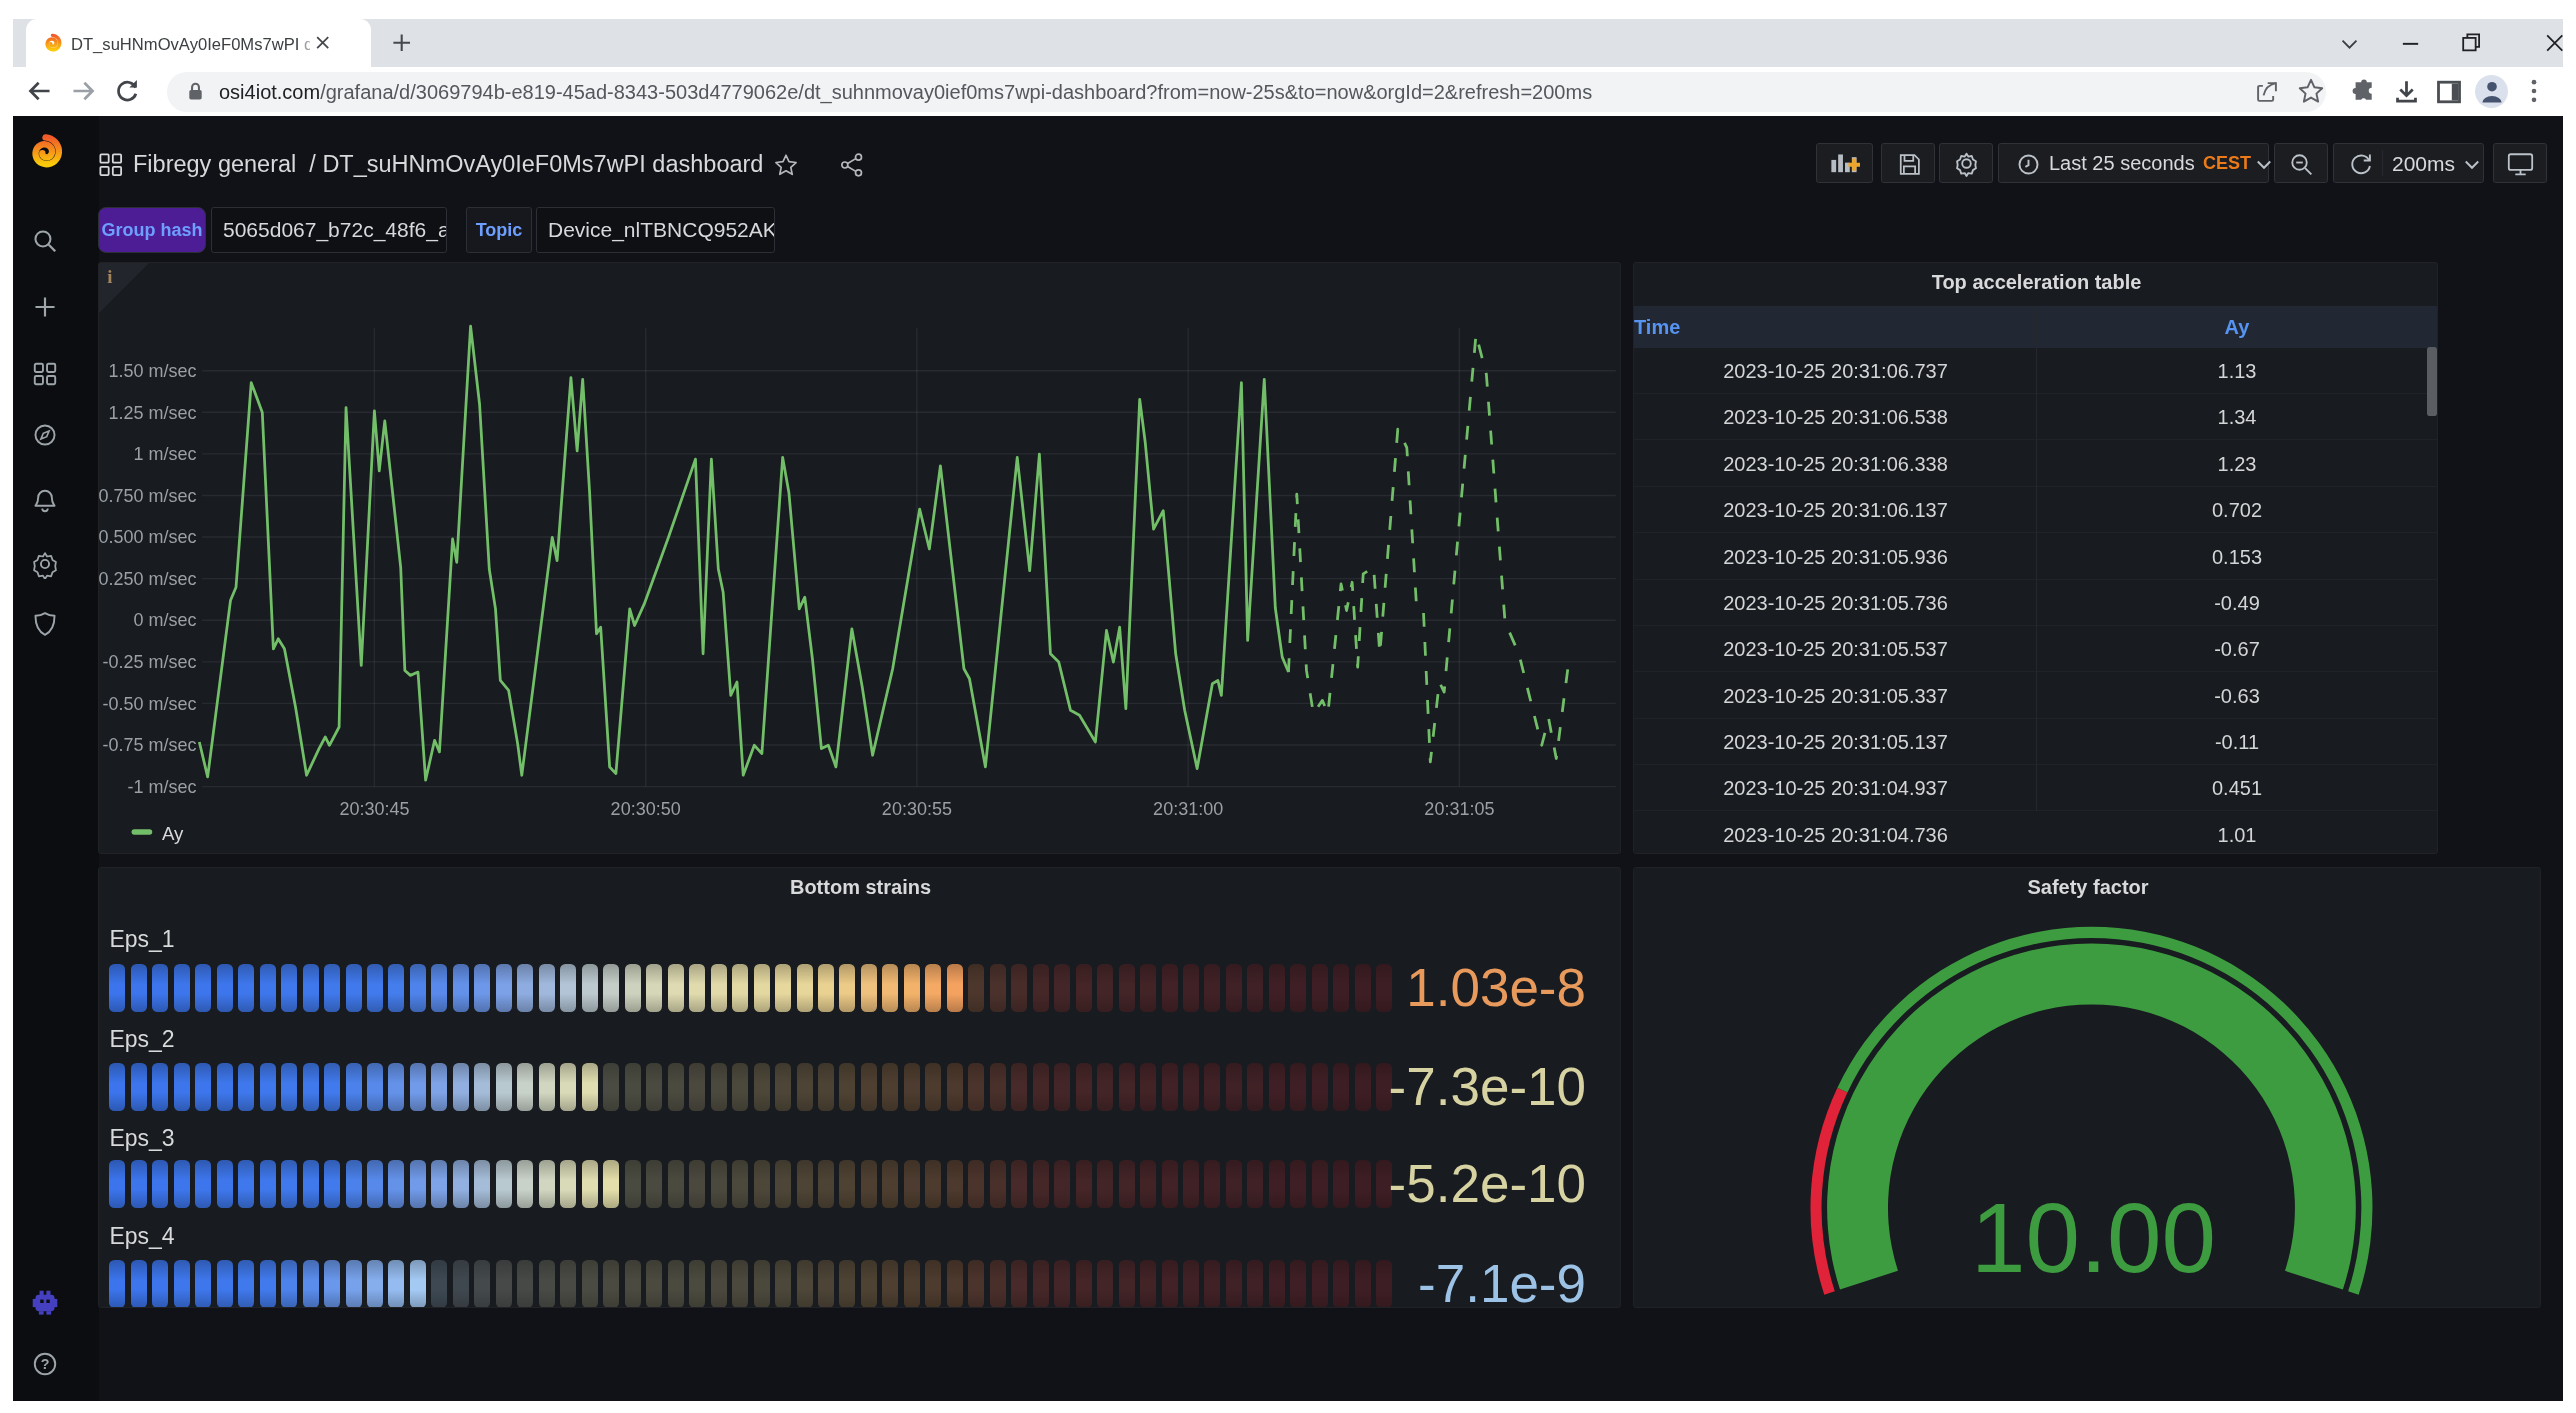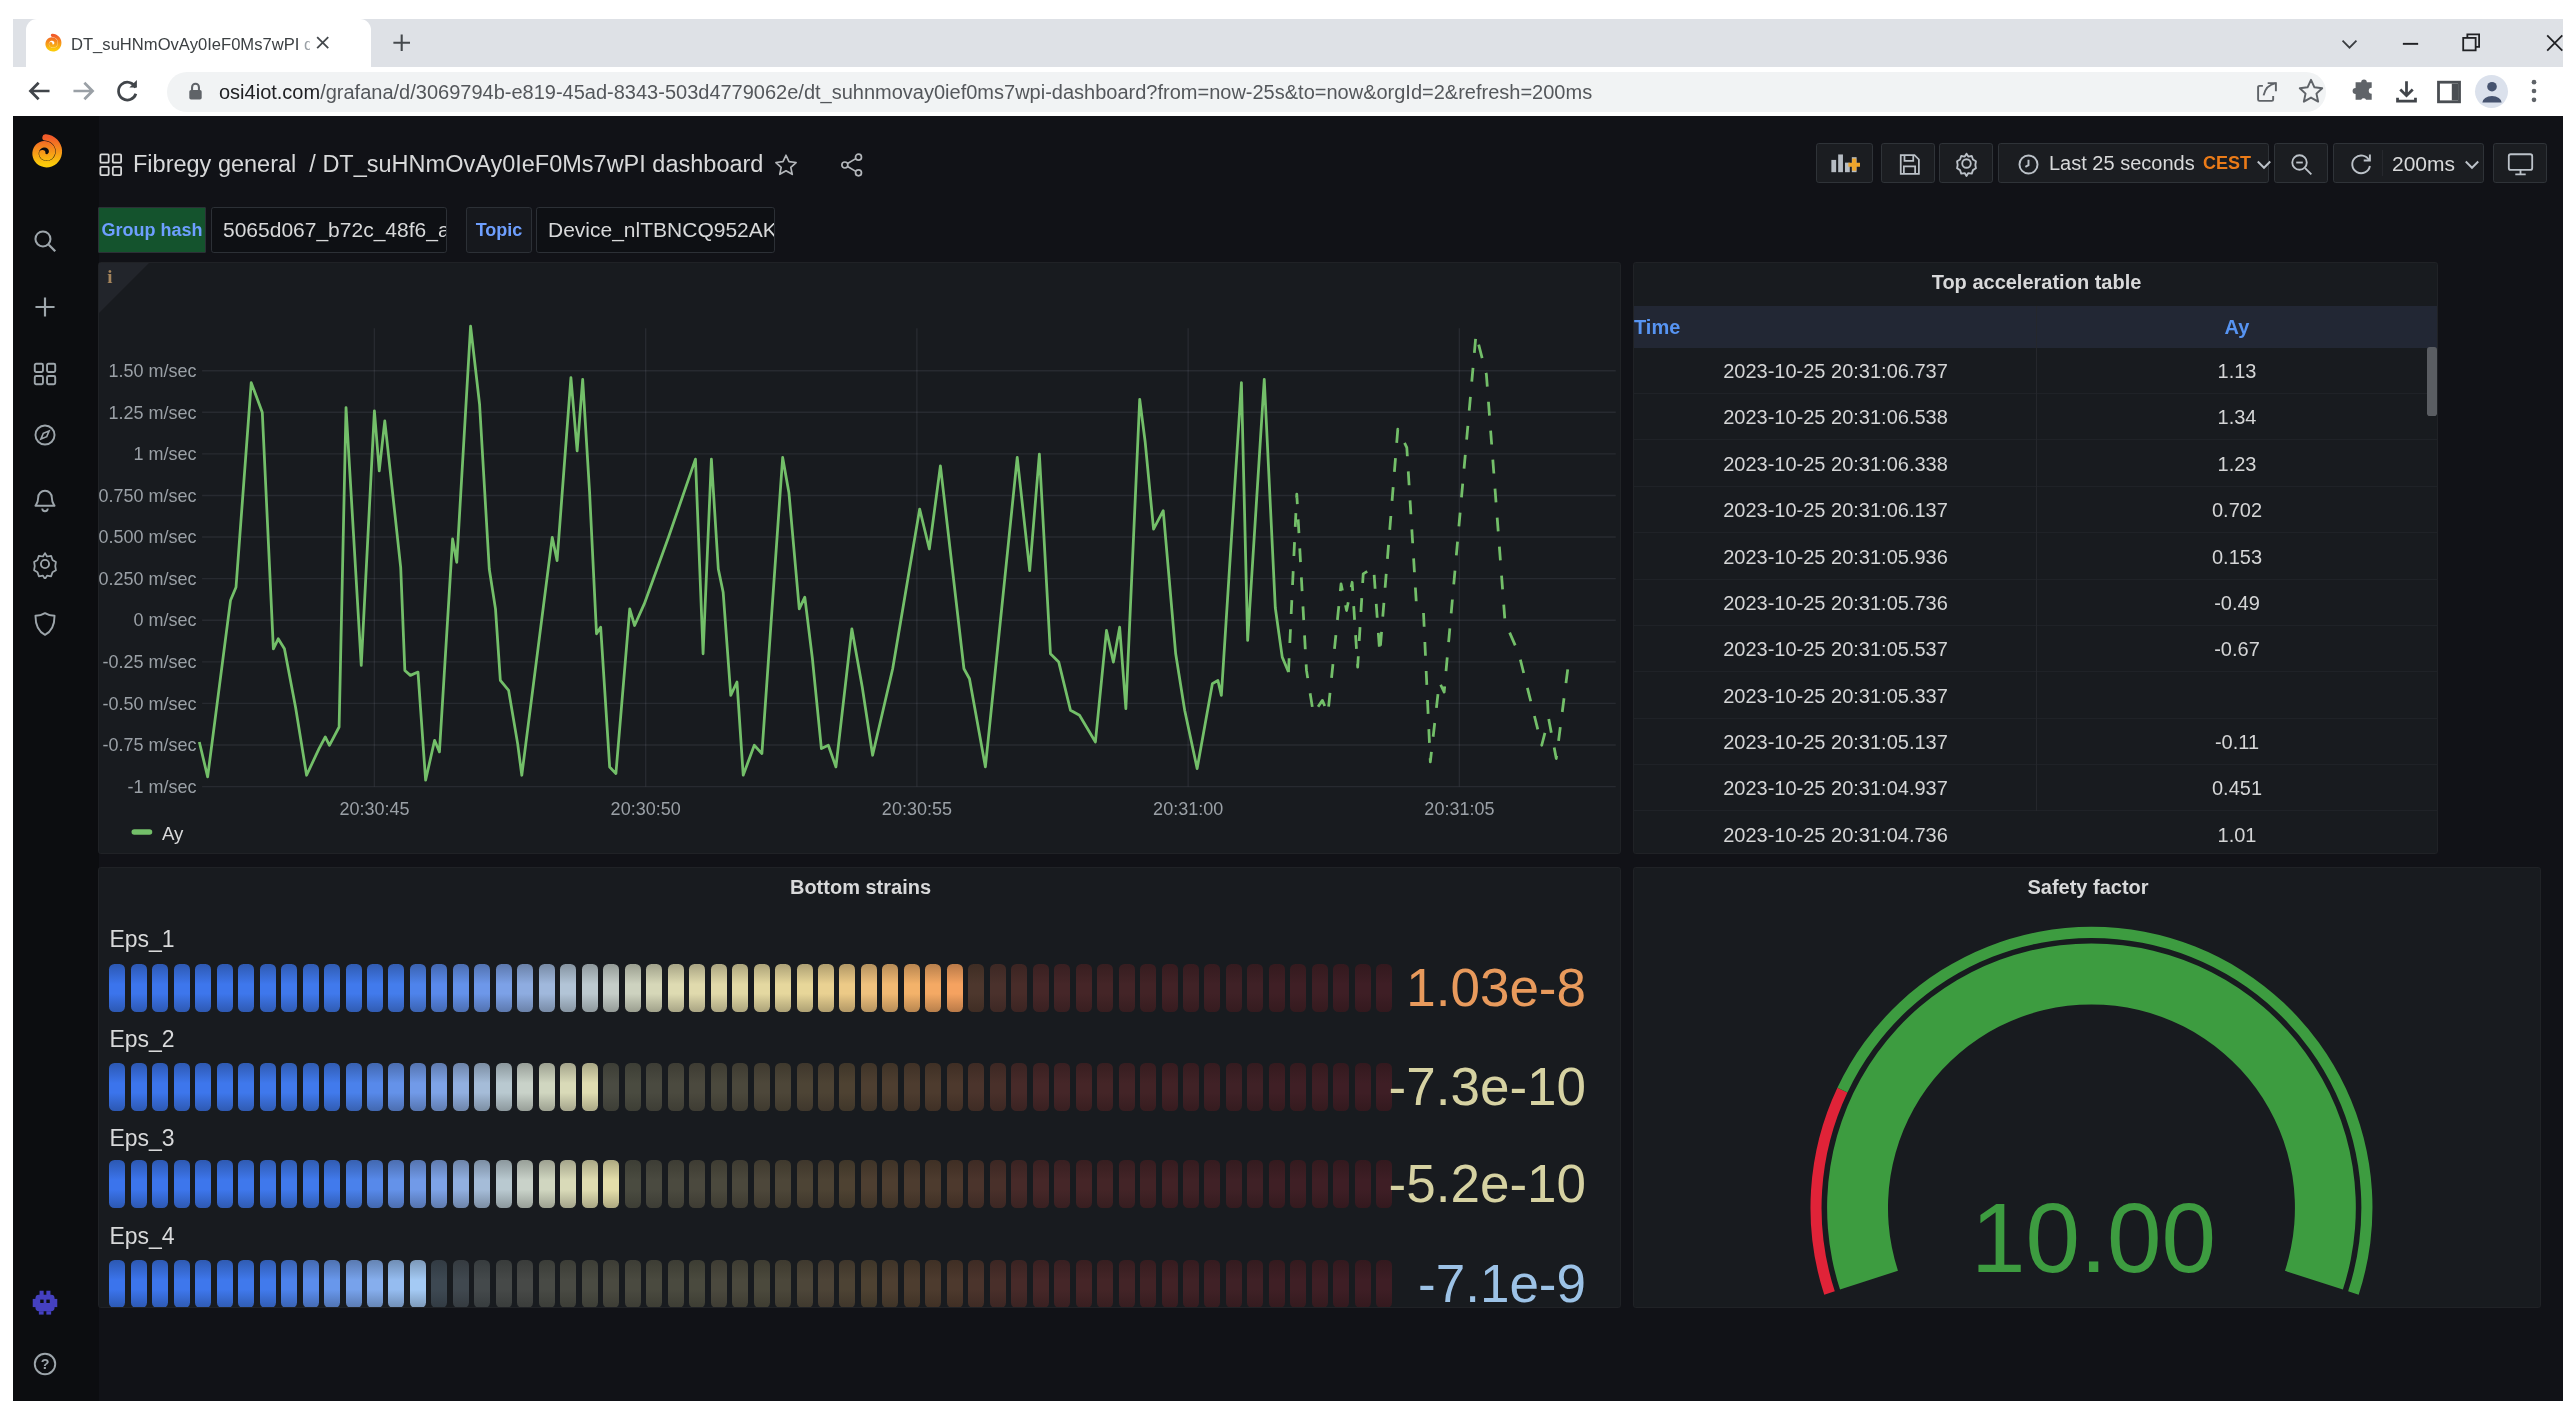--- a/index.html
+++ b/index.html
@@ -203,21 +203,21 @@
       <svg style="position:absolute;left:129px;top:14px;" width="18" height="14" viewBox="0 0 26 20">
         <path d="M4 5 L13 14 L22 5" style="stroke:#bcc2c9;stroke-width:2.8;fill:none;"></path>
       </svg>
     </div>
     <div class="" style="left:2493px;top:143px;width:54px;height:40px;background:#1b1d21;border:1.4px solid #2f3338;border-radius:2.8px;">
       <svg style="position:absolute;left:11.8px;top:7px;" width="29" height="26" viewBox="0 0 44 40">
         <rect x="4" y="5" width="36" height="24" rx="3" style="stroke:#bcc2c9;stroke-width:2.8;fill:none;"></rect>
         <path d="M22 29 V35 M14 36 H30" style="stroke:#bcc2c9;stroke-width:2.8;fill:none;"></path>
       </svg>
     </div>
-    <div class="" style="left:98px;top:207px;width:108px;height:46px;background:#14532d;border:1.4px solid #2c3036;border-radius:1px;color:#6e9fff;font-size:18px;font-weight:bold;line-height:44px;text-align:center;white-space:nowrap;">Group hash</div>
+    <div class="" style="left:98px;top:207px;width:108px;height:46px;background:#4c1d95;border:1.4px solid #2c3036;border-radius:8px;color:#6e9fff;font-size:18px;font-weight:bold;line-height:44px;text-align:center;white-space:nowrap;">Group hash</div>
     <div class="" style="left:211px;top:207px;width:236px;height:46px;background:#0e1014;border:1.4px solid #2c3036;border-radius:2.8px;color:#d8d9da;font-size:21px;line-height:44px;white-space:nowrap;overflow:hidden;padding-left:11px;">5065d067_b72c_48f6_a6:</div>
     <div class="" style="left:466px;top:207px;width:66px;height:46px;background:#16181d;border:1.4px solid #2c3036;border-radius:2.8px;color:#6e9fff;font-size:18px;font-weight:bold;line-height:44px;text-align:center;white-space:nowrap;">Topic</div>
     <div class="" style="left:536px;top:207px;width:239px;height:46px;background:#0e1014;border:1.4px solid #2c3036;border-radius:2.8px;color:#d8d9da;font-size:21px;line-height:44px;white-space:nowrap;overflow:hidden;padding-left:11px;">Device_nlTBNCQ952AKEb</div>
     <div class="" style="left:98px;top:262px;width:1523px;height:592px;background:#181b1f;border:1.4px solid #202226;border-radius:2.8px;">
       <div style="left:0;top:0;width:0;height:0;border-top:50px solid #22252b;border-right:50px solid transparent;"></div>
       <div style="left:8.3px;top:2.8px;width:14px;height:21px;color:#a4845c;font-size:18.7px;font-weight:bold;font-family:'Liberation Serif',serif;">i</div>
       <svg style="position:absolute;left:0;top:0;" width="1523" height="592" viewBox="0 0 2201 855">
         <line x1="149" y1="155.4" x2="2192" y2="155.4" stroke="rgba(204,204,220,0.09)" stroke-width="2"></line>
         <line x1="149" y1="215.5" x2="2192" y2="215.5" stroke="rgba(204,204,220,0.09)" stroke-width="2"></line>
         <line x1="149" y1="275.6" x2="2192" y2="275.6" stroke="rgba(204,204,220,0.09)" stroke-width="2"></line>
@@ -277,20 +277,21 @@
       <div style="left:0;top:271px;width:403px;height:46px;color:#d4d5d6;font-size:20px;line-height:46px;text-align:center;">2023-10-25 20:31:05.936</div>
       <div style="left:403px;top:271px;width:400px;height:46px;color:#d4d5d6;font-size:20px;line-height:46px;text-align:center;">0.153</div>
       <div style="left:0;top:317px;width:805px;height:46px;border-bottom:1.4px solid #1f2227;"></div>
       <div style="left:0;top:317px;width:403px;height:46px;color:#d4d5d6;font-size:20px;line-height:46px;text-align:center;">2023-10-25 20:31:05.736</div>
       <div style="left:403px;top:317px;width:400px;height:46px;color:#d4d5d6;font-size:20px;line-height:46px;text-align:center;">-0.49</div>
       <div style="left:0;top:363px;width:805px;height:46px;border-bottom:1.4px solid #1f2227;"></div>
       <div style="left:0;top:363px;width:403px;height:46px;color:#d4d5d6;font-size:20px;line-height:46px;text-align:center;">2023-10-25 20:31:05.537</div>
       <div style="left:403px;top:363px;width:400px;height:46px;color:#d4d5d6;font-size:20px;line-height:46px;text-align:center;">-0.67</div>
       <div style="left:0;top:410px;width:805px;height:46px;border-bottom:1.4px solid #1f2227;"></div>
       <div style="left:0;top:410px;width:403px;height:46px;color:#d4d5d6;font-size:20px;line-height:46px;text-align:center;">2023-10-25 20:31:05.337</div>
+      <div style="left:403px;top:410px;width:400px;height:46px;color:#d4d5d6;font-size:20px;line-height:46px;text-align:center;">-0.63</div>
       <div style="left:0;top:456px;width:805px;height:46px;border-bottom:1.4px solid #1f2227;"></div>
       <div style="left:0;top:456px;width:403px;height:46px;color:#d4d5d6;font-size:20px;line-height:46px;text-align:center;">2023-10-25 20:31:05.137</div>
       <div style="left:403px;top:456px;width:400px;height:46px;color:#d4d5d6;font-size:20px;line-height:46px;text-align:center;">-0.11</div>
       <div style="left:0;top:502px;width:805px;height:46px;border-bottom:1.4px solid #1f2227;"></div>
       <div style="left:0;top:502px;width:403px;height:46px;color:#d4d5d6;font-size:20px;line-height:46px;text-align:center;">2023-10-25 20:31:04.937</div>
       <div style="left:403px;top:502px;width:400px;height:46px;color:#d4d5d6;font-size:20px;line-height:46px;text-align:center;">0.451</div>
       <div style="left:0;top:549px;width:805px;height:46px;border-bottom:1.4px solid #1f2227;"></div>
       <div style="left:0;top:549px;width:403px;height:46px;color:#d4d5d6;font-size:20px;line-height:46px;text-align:center;">2023-10-25 20:31:04.736</div>
       <div style="left:403px;top:549px;width:400px;height:46px;color:#d4d5d6;font-size:20px;line-height:46px;text-align:center;">1.01</div>
       <div style="left:402px;top:43px;width:1.4px;height:505px;background:#25272c;"></div>

